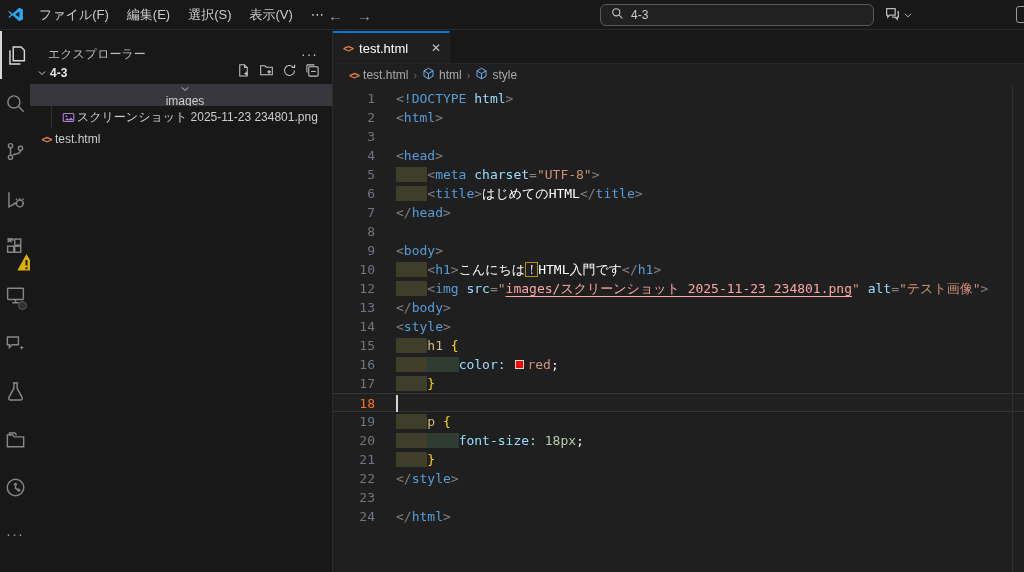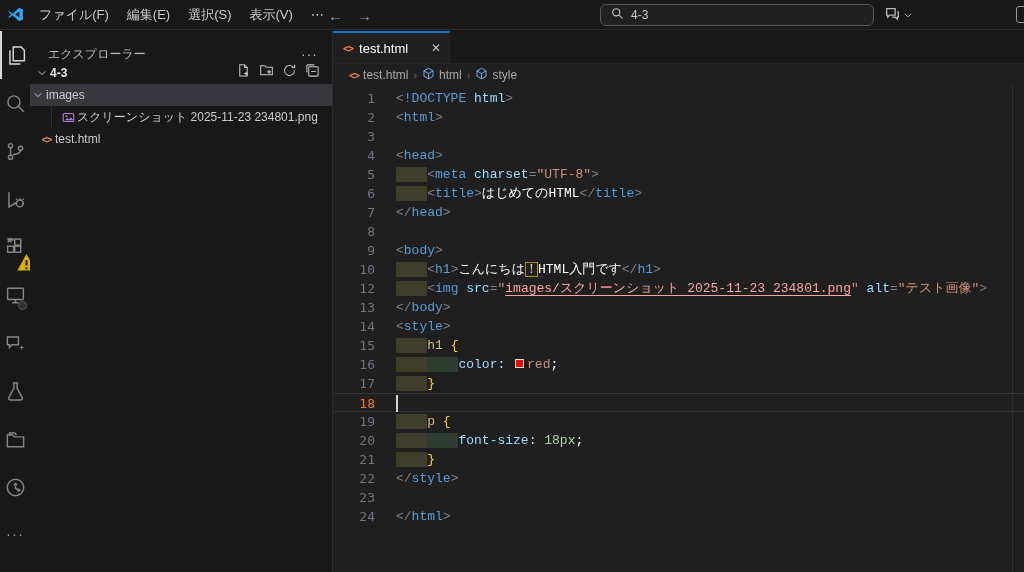--- a/index.html
+++ b/index.html
@@ -62,21 +62,21 @@
   .breadcrumb { height:22px; display:flex; align-items:center; gap:4px; padding-left:16px;
     font-size:12px; color:#a9a9a9; }
   .bc-sep { color:#6e6e6e; font-size:11px; padding:0 1px; }
   .bc-item { display:flex; align-items:center; gap:4px; }
 
   .code { position:relative; padding-top:3px; font-family:"DejaVu Sans Mono","Liberation Mono",monospace;
     font-size:13px; line-height:19px; }
   .cline { display:flex; height:19px; position:relative; }
   .cline .ln { width:42px; text-align:right; color:#6e7681; flex:0 0 auto; user-select:none; }
   .cline .lsp { width:21px; flex:0 0 auto; }
-  .cline .ltx { white-space:pre; position:relative;font-family:Liberation Mono, monospace; }
+  .cline .ltx { white-space:pre; position:relative; }
   .cline.current { background:#202020; border-top:1px solid #343434; border-bottom:1px solid #343434; }
   .cline.current .ln { color:#f97316; }
   .cursor { position:absolute; left:63px; top:1px; width:2px; height:17px; background:#d4d4d4; }
 
   .tk-p{color:#808080} .tk-t{color:#569cd6} .tk-a{color:#9cdcfe} .tk-s{color:#ce9178}
   .tk-x{color:#ffffff} .tk-sel{color:#d7ba7d} .tk-br{color:#ffd710} .tk-n{color:#b5cea8}
   .tk-lk{color:#fca5a5; text-decoration:underline; text-underline-offset:3px;}
   .tk-amb{color:#d4d4d4; outline:1px solid #a89500; outline-offset:-1px;}
   .tk-i1{background:#3f3e2a} .tk-i2{background:#2e3c31}
   .tk-sw{display:inline-block; width:9px; height:9px; background:#ff0000;
@@ -233,21 +233,21 @@
               <path d="M13.4 1.8v3h-3" stroke-width="1.3"></path>
             </svg></span>
           <span><svg viewBox="0 0 16 16" fill="none" stroke="currentColor" stroke-width="1.1">
               <rect x="4" y="4" width="10" height="10" rx="1"></rect>
               <path d="M6.5 9h5"></path>
               <path d="M2 10V3a1 1 0 0 1 1-1h7"></path>
             </svg></span>
         </span>
     </div>
     <div id="explorer-tree">
-        <div class="tree-row selected" style="padding-left: 0;">
+        <div class="tree-row selected" style="padding-left: 8px; flex-direction: column;">
           <span class="twisty">
             <svg width="10" height="10" viewBox="0 0 16 16" fill="none" stroke="#cccccc" stroke-width="1.6">
               <path d="m3 5.5 5 5 5-5"></path>
             </svg>
           </span>
           <span>images</span>
         </div>
         <div class="tree-row" style="padding-left: 30px;">
           <span class="indent-guide"></span>
           <span class="fico">

